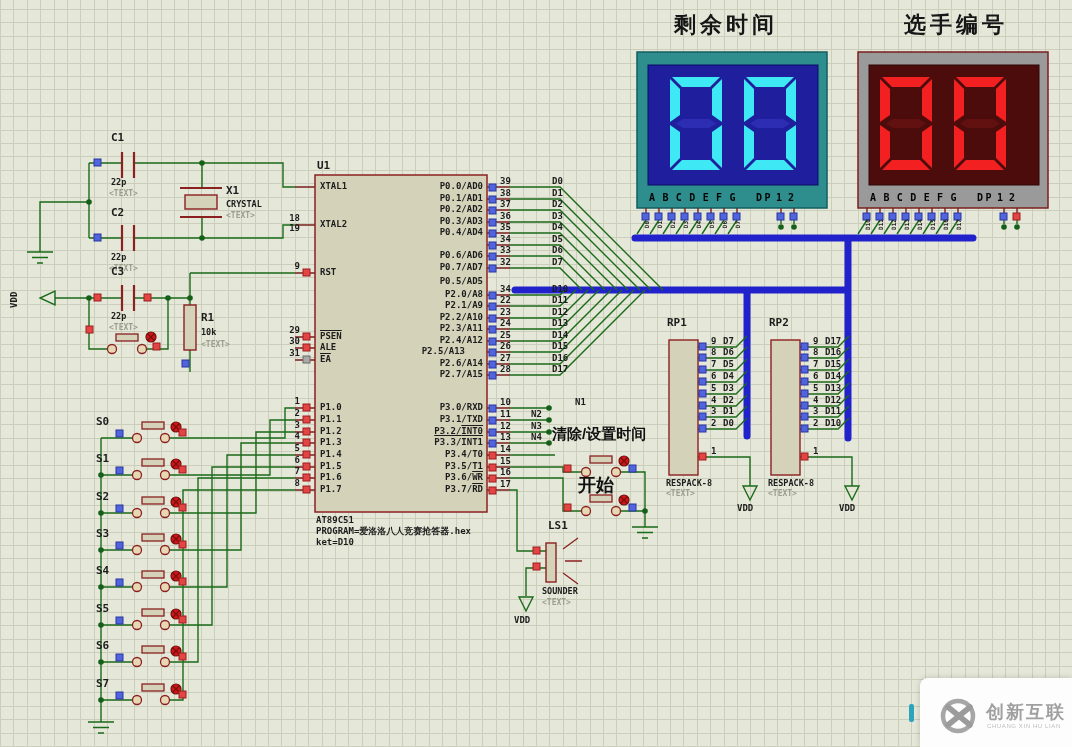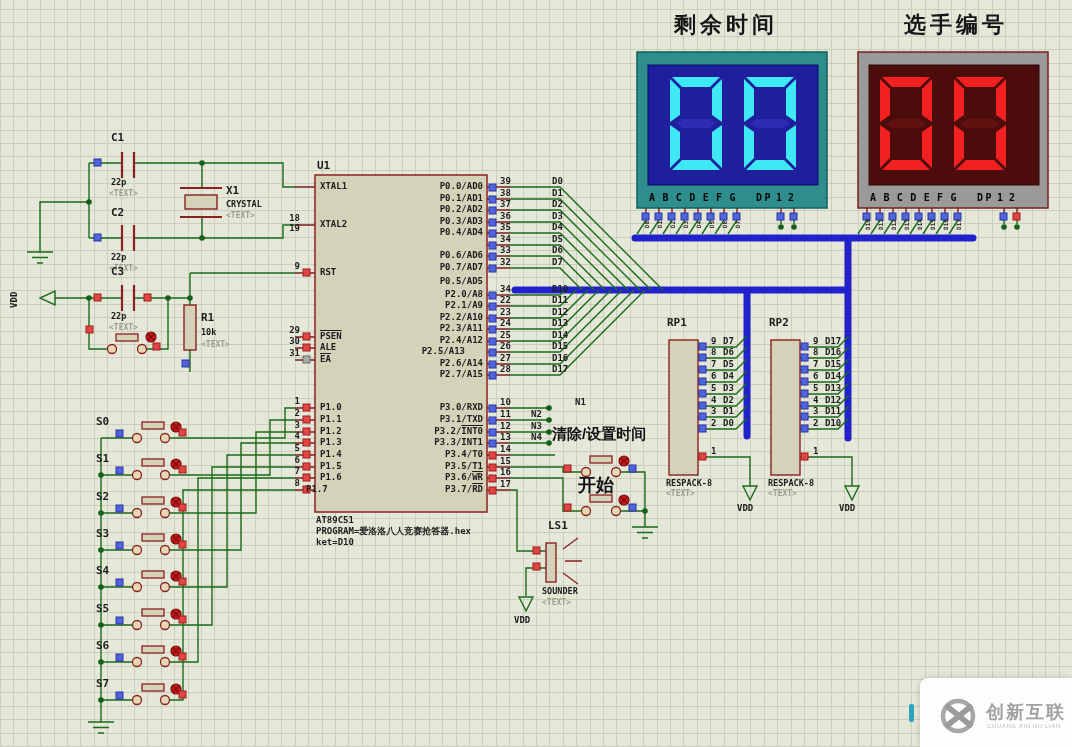--- a/index.html
+++ b/index.html
@@ -405,21 +405,21 @@
 <div class="lbl" style="left:320px;top:332px;"><span></span><span class="ov">PSEN</span></div>
 <div class="lbl" style="left:320px;top:343px;"><span>ALE</span><span class="ov"></span></div>
 <div class="lbl" style="left:320px;top:355px;"><span></span><span class="ov">EA</span></div>
 <div class="lbl" style="left:320px;top:403px;"><span>P1.0</span></div>
 <div class="lbl" style="left:320px;top:415px;"><span>P1.1</span></div>
 <div class="lbl" style="left:320px;top:427px;"><span>P1.2</span></div>
 <div class="lbl" style="left:320px;top:438px;"><span>P1.3</span></div>
 <div class="lbl" style="left:320px;top:450px;"><span>P1.4</span></div>
 <div class="lbl" style="left:320px;top:462px;"><span>P1.5</span></div>
 <div class="lbl" style="left:320px;top:473px;"><span>P1.6</span></div>
-<div class="lbl" style="left:306px;top:485px;"><span>P1.7</span></div>
+<div class="lbl" style="left:320px;top:485px;"><span>P1.7</span></div>
 
 <div class="lbl" style="left:500px;top:177px;">39</div>
 <div class="lbl" style="left:500px;top:189px;">38</div>
 <div class="lbl" style="left:500px;top:200px;">37</div>
 <div class="lbl" style="left:500px;top:212px;">36</div>
 <div class="lbl" style="left:500px;top:223px;">35</div>
 <div class="lbl" style="left:500px;top:235px;">34</div>
 <div class="lbl" style="left:500px;top:246px;">33</div>
 <div class="lbl" style="left:500px;top:258px;">32</div>
 <div class="lbl" style="left:500px;top:285px;">34</div>
@@ -450,21 +450,21 @@
 <div class="lbl" style="right:589px;top:290px;"><span>P2.0/A8</span></div>
 <div class="lbl" style="right:589px;top:301px;"><span>P2.1/A9</span></div>
 <div class="lbl" style="right:589px;top:313px;"><span>P2.2/A10</span></div>
 <div class="lbl" style="right:589px;top:324px;"><span>P2.3/A11</span></div>
 <div class="lbl" style="right:589px;top:336px;"><span>P2.4/A12</span></div>
 <div class="lbl" style="right:607px;top:347px;"><span>P2.5/A13</span></div>
 <div class="lbl" style="right:589px;top:359px;"><span>P2.6/A14</span></div>
 <div class="lbl" style="right:589px;top:370px;"><span>P2.7/A15</span></div>
 <div class="lbl" style="right:589px;top:403px;"><span>P3.0/RXD</span></div>
 <div class="lbl" style="right:589px;top:415px;"><span>P3.1/TXD</span></div>
-<div class="lbl" style="right:589px;top:427px;"><span>P3.2/</span><span class="ov">INT0</span></div>
+<div class="lbl" style="right:589px;top:427px;text-decoration:underline;"><span>P3.2/</span><span class="ov">INT0</span></div>
 <div class="lbl" style="right:589px;top:438px;"><span>P3.3/INT1</span></div>
 <div class="lbl" style="right:589px;top:450px;"><span>P3.4/T0</span></div>
 <div class="lbl" style="right:589px;top:462px;"><span>P3.5/T1</span></div>
 <div class="lbl" style="right:589px;top:473px;"><span>P3.6/</span><span class="ov">WR</span></div>
 <div class="lbl" style="right:589px;top:485px;"><span>P3.7/</span><span class="ov">RD</span></div>
 
 <div class="lbl" style="left:552px;top:177px;">D0</div>
 <div class="lbl" style="left:552px;top:189px;">D1</div>
 <div class="lbl" style="left:552px;top:200px;">D2</div>
 <div class="lbl" style="left:552px;top:212px;">D3</div>

